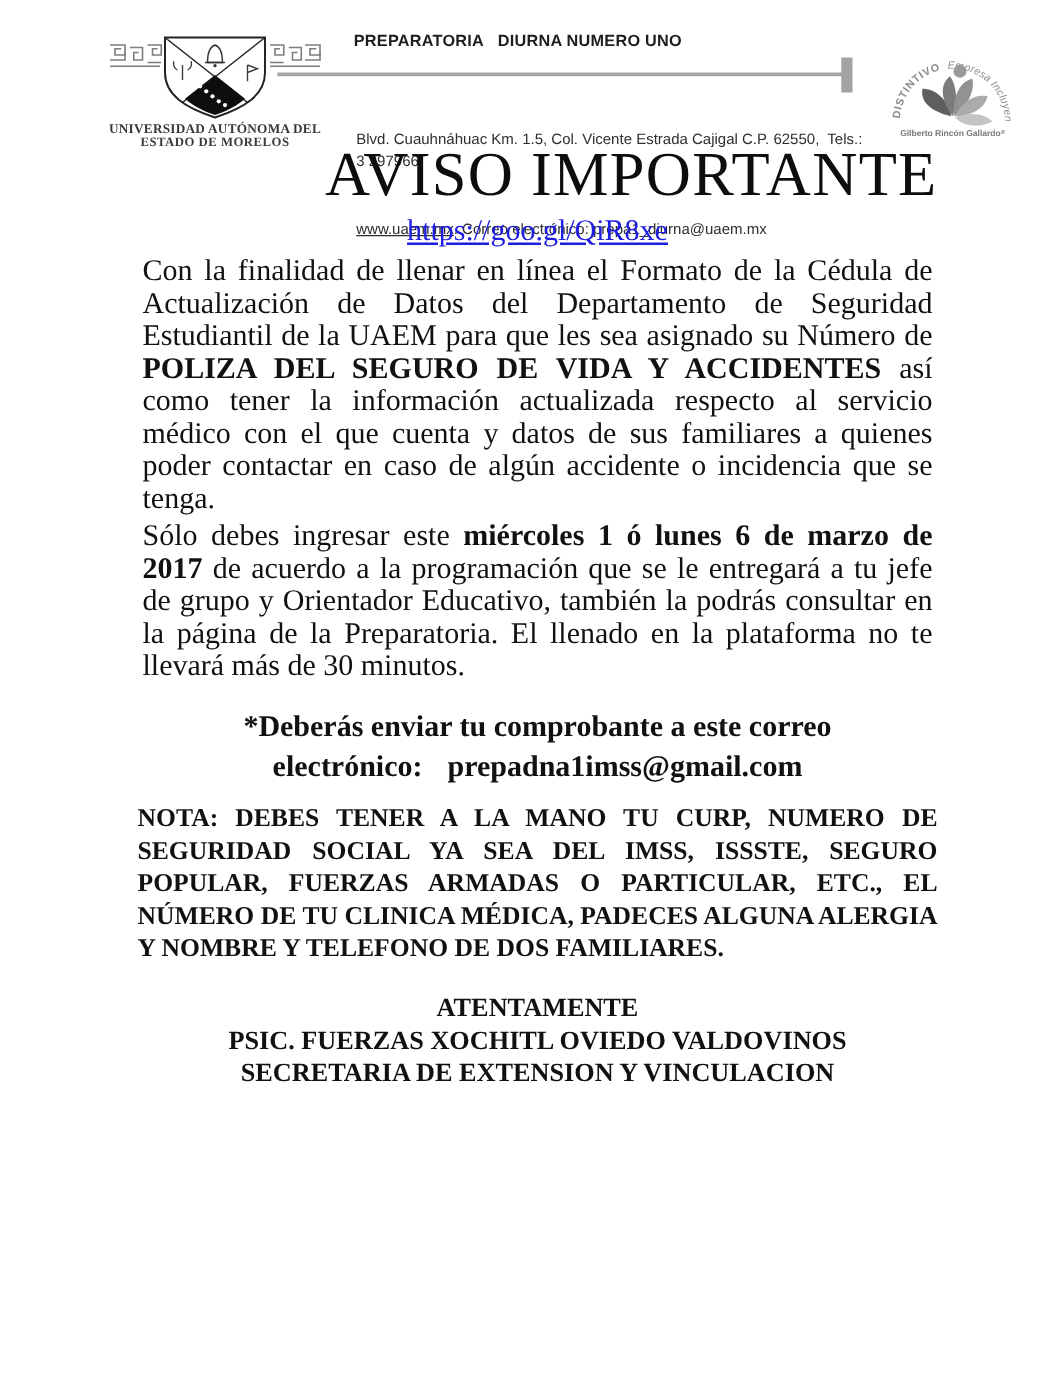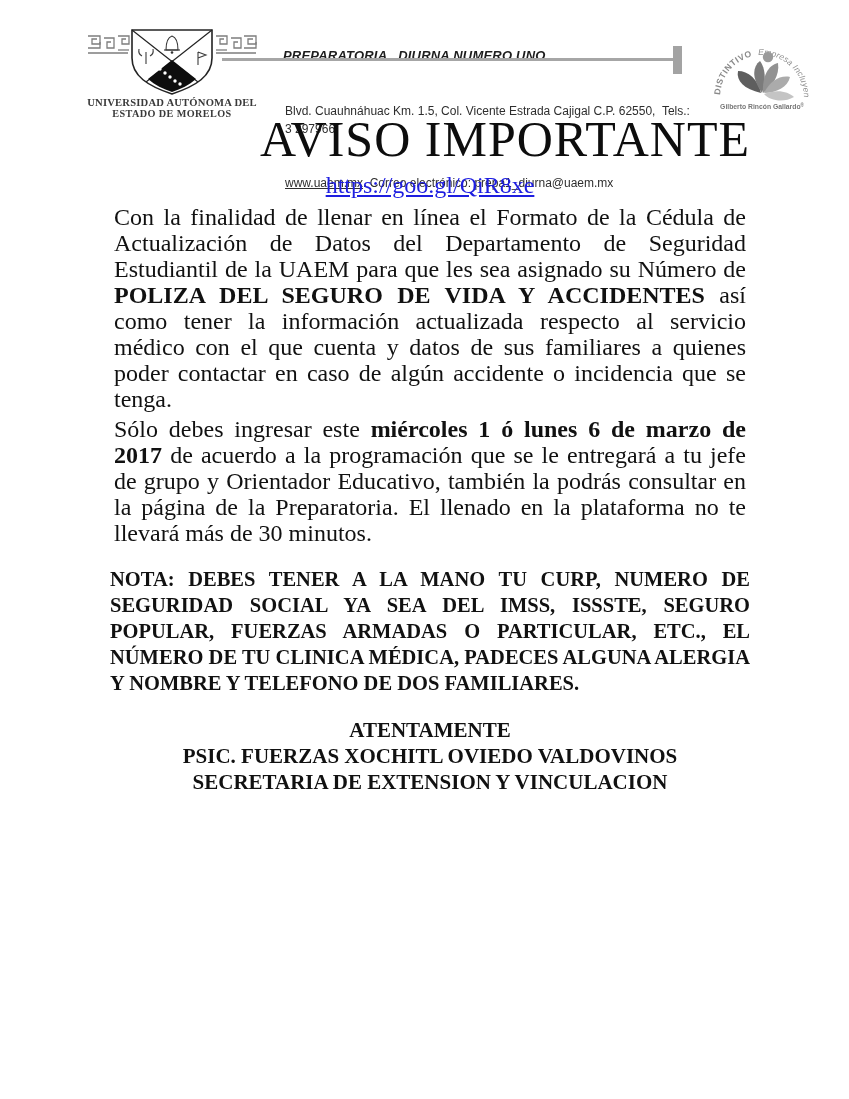--- a/index.html
+++ b/index.html
@@ -6,22 +6,22 @@
   .page{
     position:relative;
     width:849px;height:1099px;
     background:#ffffff;
     color:#111;
     font-family:"Liberation Serif","DejaVu Serif",serif;
     overflow:hidden;
   }
   
   .uaem-logo{position:absolute;left:86px;top:24px;width:172px;height:96px;}
-  .hdr-center{position:absolute;left:283px;top:48px;width:400px;
-    font-family:"Liberation Sans","DejaVu Sans",sans-serif;color:#2b2b2b;font-style:italic;}
+  .hdr-center{position:absolute;left:283px;top:25px;width:400px;
+    font-family:"Liberation Sans","DejaVu Sans",sans-serif;color:#2b2b2b;}
   .school-name{font-size:13px;font-weight:bold;letter-spacing:.2px;white-space:pre-wrap;color:#1d1d1d;}
   .hdr-rule{position:absolute;left:222px;top:58px;width:452px;height:3px;background:#a6a6a6;}
   .hdr-rule-cap{position:absolute;left:673px;top:46px;width:9px;height:28px;background:#a3a3a3;}
   .addr{position:absolute;left:285px;top:66px;width:410px;
     font-family:"Liberation Sans","DejaVu Sans",sans-serif;
     font-size:12px;line-height:18px;color:#2e2e2e;white-space:pre-wrap;}
   .website{text-decoration:underline;color:#2e2e2e;cursor:pointer;}
   .incl-logo{position:absolute;left:704px;top:33px;width:116px;height:86px;}
   
   .col{position:absolute;left:110px;top:110px;width:640px;}
@@ -123,20 +123,22 @@
 
     <div class="linkline">
       <a class="doc-link">https://goo.gl/QiR8xe</a>
     </div>
 
     <p class="para"><span>Con la finalidad de llenar en línea el Formato de la Cédula de Actualización de Datos del Departamento de Seguridad Estudiantil de la UAEM para que les sea asignado su Número de </span><b>POLIZA DEL SEGURO DE VIDA Y ACCIDENTES</b><span> así como tener la información actualizada respecto al servicio médico con el que cuenta y datos de sus familiares a quienes poder contactar en caso de algún accidente o incidencia que se tenga.</span></p>
 
     <p class="para"><span>Sólo debes ingresar este </span><b>miércoles 1 ó lunes 6 de marzo de 2017</b><span> de acuerdo a la programación que se le entregará a tu jefe de grupo y Orientador Educativo, también la podrás consultar en la página de la Preparatoria. El llenado en la plataforma no te llevará más de 30 minutos.</span></p>
 
     <div class="email-note">
+      <div>*Deberás enviar tu comprobante a este correo</div>
+      <div><span>electrónico:</span><span class="gap"></span><span>prepadna1imss@gmail.com</span></div>
     </div>
 
     <p class="nota">NOTA: DEBES TENER A LA MANO TU CURP, NUMERO DE SEGURIDAD SOCIAL YA SEA DEL IMSS, ISSSTE, SEGURO POPULAR, FUERZAS ARMADAS O PARTICULAR, ETC., EL NÚMERO DE TU CLINICA MÉDICA, PADECES ALGUNA ALERGIA Y NOMBRE Y TELEFONO DE DOS FAMILIARES.</p>
 
     <div class="signature">
       <div>ATENTAMENTE</div>
       <div>PSIC. FUERZAS XOCHITL OVIEDO VALDOVINOS</div>
       <div>SECRETARIA DE EXTENSION Y VINCULACION</div>
     </div>
   </div>

